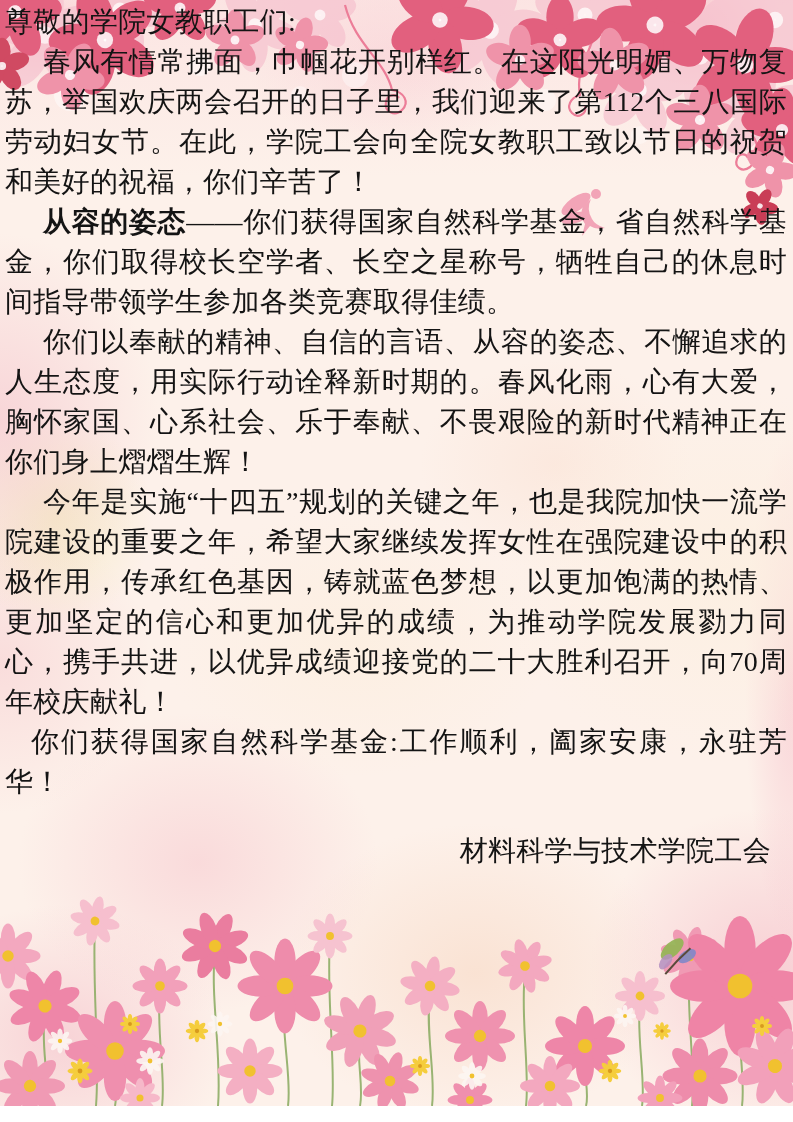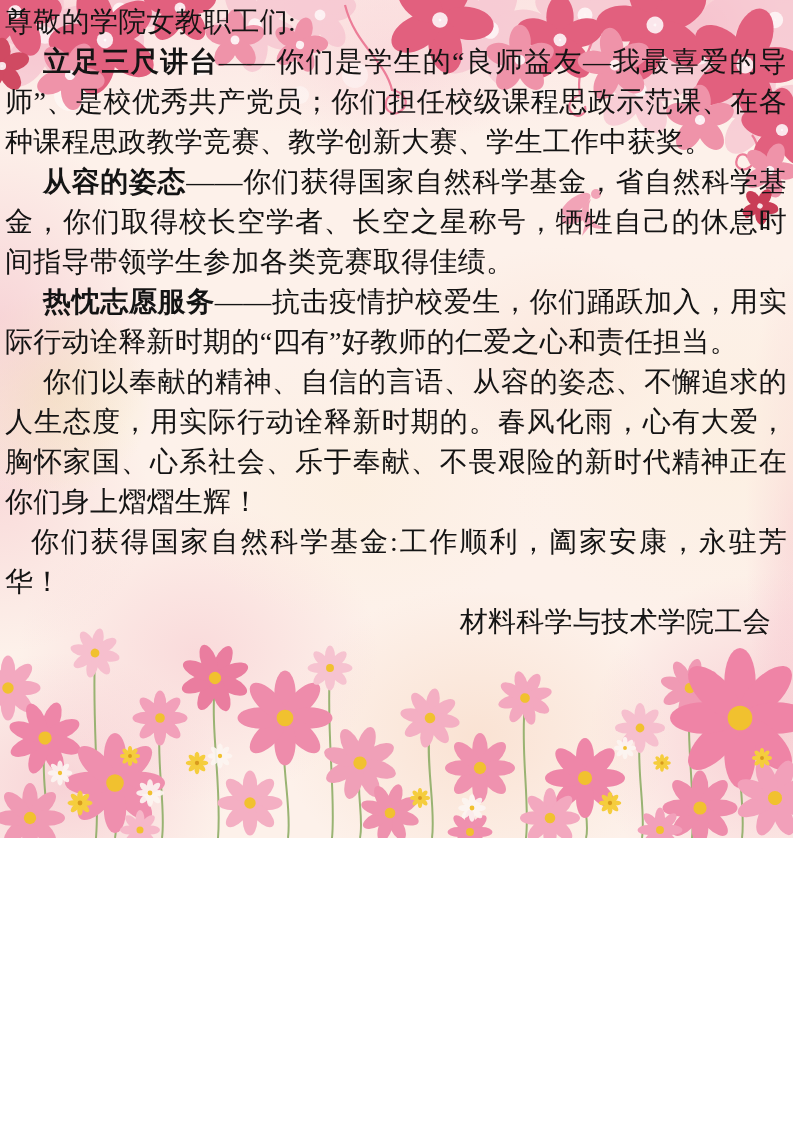--- a/index.html
+++ b/index.html
@@ -1,18 +1,18 @@
 <!DOCTYPE html>
 <html><head>
 <meta charset="utf-8">
 <style>
   * { margin:0; padding:0; box-sizing:border-box; }
   body { width:793px; }
   .page {
-    position:relative; width:793px; height:838px; overflow:hidden;
+    position:relative; width:793px; height:1106px; overflow:hidden;
     background:#fdf1ea;
     font-family:"Liberation Serif","DejaVu Serif",serif;
   }
   .bg-wash {
     position:absolute; inset:0; z-index:0;
     background:
       linear-gradient(rgba(248,200,210,.30), rgba(248,200,210,0) 16%),
       radial-gradient(90px 70px at 40px 30px, rgba(244,160,178,.55), transparent 70%),
       radial-gradient(120px 90px at 88% 25px, rgba(242,150,170,.50), transparent 70%),
       radial-gradient(200px 120px at 50% 60px, rgba(250,215,218,.70), transparent 75%),
@@ -36,21 +36,21 @@
   .content {
     position:absolute; inset:0; z-index:3;
     padding:2px 6px 0 5px;
     color:#141414; font-size:28px; line-height:40px;
     letter-spacing:.3px;
     text-align:justify; text-justify:inter-character;
   }
   .para { text-indent:38px; }
   .para.indent-sm { text-indent:26px; }
   .lead { font-weight:bold; }
-  .signature, .date { text-align:right; }
+  .signature, .date { text-align:right;margin-top:29px; }
   .signature { padding-right:16px; }
 </style>
 </head>
 <body>
 
 <div class="page">
   <div class="bg-wash"></div>
 
   <svg class="top-border" width="793" height="240" viewBox="0 0 793 240">
     <defs>
@@ -251,29 +251,29 @@
       <ellipse cx="24" cy="14" rx="14" ry="7" fill="#96b457" opacity=".95" transform="rotate(-30 24 14)"></ellipse>
       <ellipse cx="37" cy="24" rx="10" ry="5.5" fill="#8087c9" opacity=".9" transform="rotate(-20 37 24)"></ellipse>
       <ellipse cx="15" cy="25" rx="9" ry="5" fill="#b48fc0" opacity=".85" transform="rotate(-40 15 25)"></ellipse>
       <path d="M12 37 Q26 26 42 17" stroke="#5a4a3a" stroke-width="2" fill="none"></path>
     </g>
   </svg>
 
   <div class="content">
     <p class="salutation">尊敬的学院女教职工们:</p>
 
-
-
-    <p class="para"><span class="lead">立足三尺讲台</span><span>——你们是学生的“良师益友—我最喜爱的导师”、是校优秀共产党员；你们担任校级课程思政示范课、在各种课程思政教学竞赛、教学创新大赛、学生工作中获奖。</span></p>
+    <p class="para"><span class="lead"></span><span>春风有情常拂面，巾帼花开别样红。在这阳光明媚、万物复苏，举国欢庆两会召开的日子里，我们迎来了第112个三八国际劳动妇女节。在此，学院工会向全院女教职工致以节日的祝贺和美好的祝福，你们辛苦了！</span></p>
+
+
 
     <p class="para"><span class="lead">从容的姿态</span><span>——你们获得国家自然科学基金，省自然科学基金，你们取得校长空学者、长空之星称号，牺牲自己的休息时间指导带领学生参加各类竞赛取得佳绩。</span></p>
 
-    <p class="para"><span class="lead">热忱志愿服务</span><span>——抗击疫情护校爱生，你们踊跃加入，用实际行动诠释新时期的“四有”好教师的仁爱之心和责任担当。</span></p>
 
     <p class="para"><span class="lead"></span><span>你们以奉献的精神、自信的言语、从容的姿态、不懈追求的人生态度，用实际行动诠释新时期的。春风化雨，心有大爱，胸怀家国、心系社会、乐于奉献、不畏艰险的新时代精神正在你们身上熠熠生辉！</span></p>
 
+    <p class="para"><span class="lead"></span><span>今年是实施“十四五”规划的关键之年，也是我院加快一流学院建设的重要之年，希望大家继续发挥女性在强院建设中的积极作用，传承红色基因，铸就蓝色梦想，以更加饱满的热情、更加坚定的信心和更加优异的成绩，为推动学院发展勠力同心，携手共进，以优异成绩迎接党的二十大胜利召开，向70周年校庆献礼！</span></p>
 
     <p class="para indent-sm"><span class="lead"></span><span>你们获得国家自然科学基金:工作顺利，阖家安康，永驻芳华！</span></p>
 
     <p class="signature">材料科学与技术学院工会</p>
 
   </div>
 </div>
 
 </body></html>

